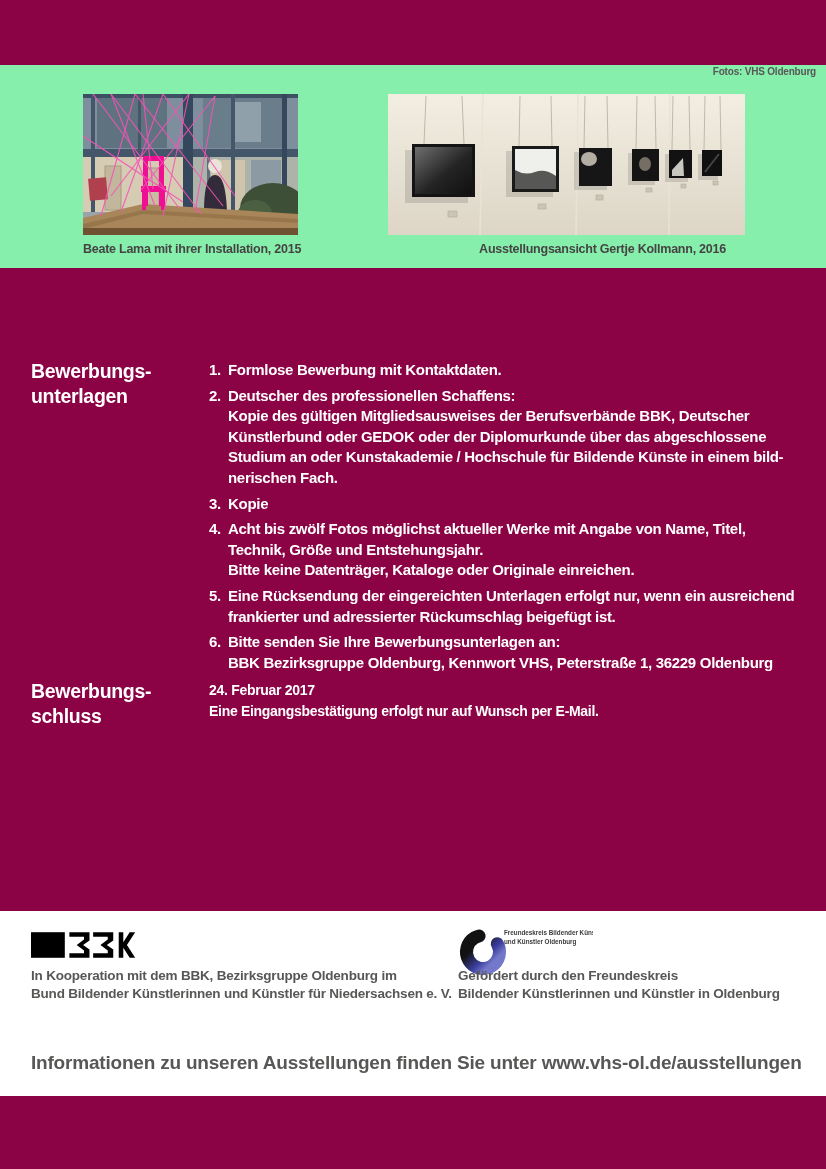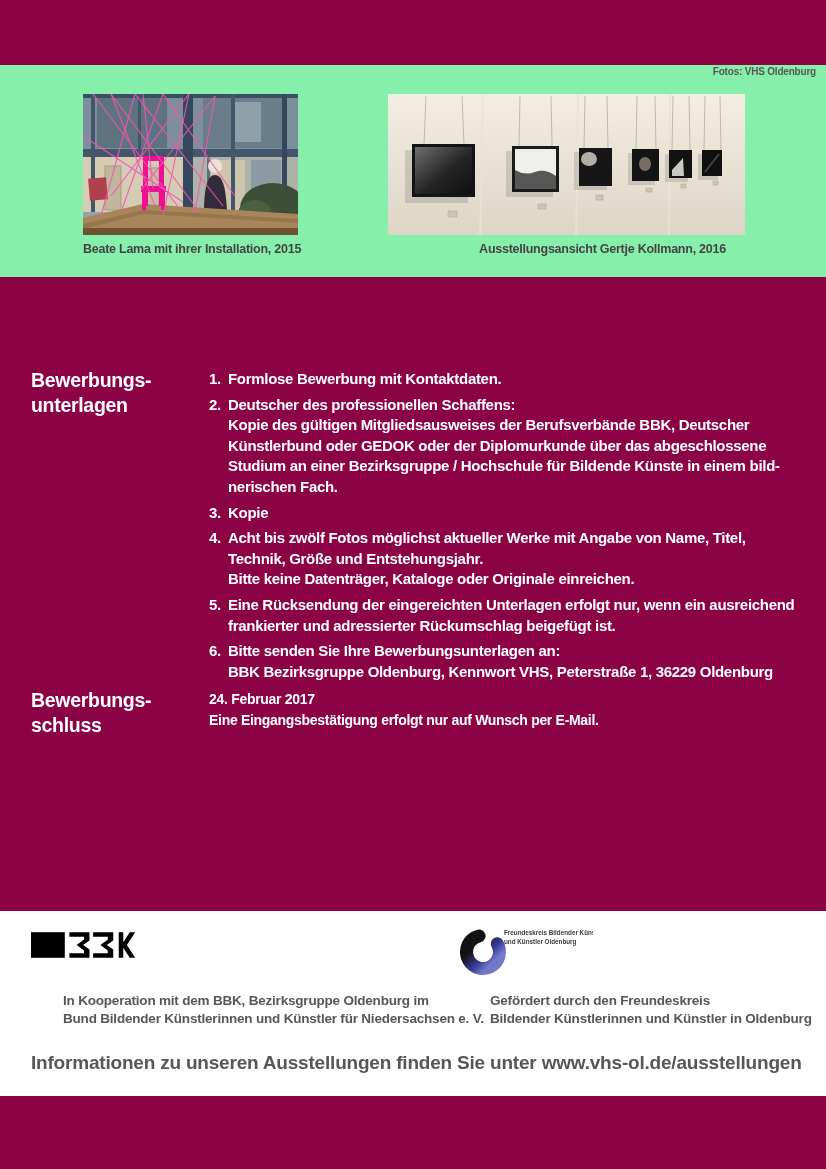--- a/index.html
+++ b/index.html
@@ -18,21 +18,21 @@
   figure{margin:0;position:absolute;top:94px;}
   figure.left{left:83px;width:196px;}
   figure.right{left:388px;width:429px;}
   figure svg{display:block;}
   figcaption{
     margin-top:7px;text-align:center;
     font-size:12.5px;font-weight:bold;color:#454443;letter-spacing:-0.25px;white-space:nowrap;
   }
 
   .body-magenta{
-    position:absolute;left:0;top:277px;width:826px;height:646px;background:#8b0245;color:#ffffff;
+    position:absolute;left:0;top:268px;width:826px;height:646px;background:#8b0245;color:#ffffff;
   }
   .mg-heading{
     position:absolute;left:31px;
     font-size:19.5px;font-weight:bold;line-height:24.5px;letter-spacing:-0.3px;
   }
   #heading-unterlagen{top:91px;}
   #heading-schluss{top:411px;}
   .req-list{
     position:absolute;left:209px;top:92px;width:612px;
     font-size:15px;font-weight:bold;line-height:20.6px;letter-spacing:-0.3px;
@@ -42,22 +42,22 @@
   .req-item .line{white-space:nowrap;}
   .deadline-block{
     position:absolute;left:209px;top:412px;
     font-size:14px;font-weight:bold;line-height:21px;letter-spacing:-0.3px;white-space:nowrap;
   }
 
   .footer{position:absolute;left:0;top:911px;width:826px;height:185px;background:#ffffff;}
   .bbk-logo{position:absolute;left:31px;top:19px;}
   .fk-logo{position:absolute;left:458px;top:14px;}
   .footer-text{
-    position:absolute;top:81px;
-    font-size:13.5px;font-weight:bold;color:#575756;line-height:17.5px;letter-spacing:-0.2px;white-space:nowrap;margin-left:32px;
+    position:absolute;top:56px;
+    font-size:13.5px;font-weight:bold;color:#575756;line-height:17.5px;letter-spacing:-0.2px;white-space:nowrap;
   }
   .footer-text.koop{left:31px;}
   .footer-text.gefoerdert{left:458px;}
   .info-line{
     position:absolute;left:31px;top:141px;
     font-size:19px;font-weight:bold;color:#575756;letter-spacing:-0.2px;white-space:nowrap;
   }
 </style>
 </head>
 <body>
@@ -216,21 +216,21 @@
         <div>
             <div class="line">Formlose Bewerbung mit Kontaktdaten.</div>
           </div>
       </div>
       <div class="req-item">
         <div class="num">2.</div>
         <div>
           <div class="line">Deutscher des professionellen Schaffens:</div>
           <div class="line">Kopie des gültigen Mitgliedsausweises der Berufsverbände BBK, Deutscher</div>
           <div class="line">Künstlerbund oder GEDOK oder der Diplomurkunde über das abgeschlossene</div>
-          <div class="line">Studium an einer Bezirksgruppe / Hochschule für Bildende Künste in einem bild-</div>
+          <div class="line">Studium an oder Kunstakademie / Hochschule für Bildende Künste in einem bild-</div>
           <div class="line">nerischen Fach.</div>
         </div>
       </div>
       <div class="req-item">
         <div class="num">3.</div>
         <div>
             <div class="line">Kopie</div>
           </div>
       </div>
       <div class="req-item">

